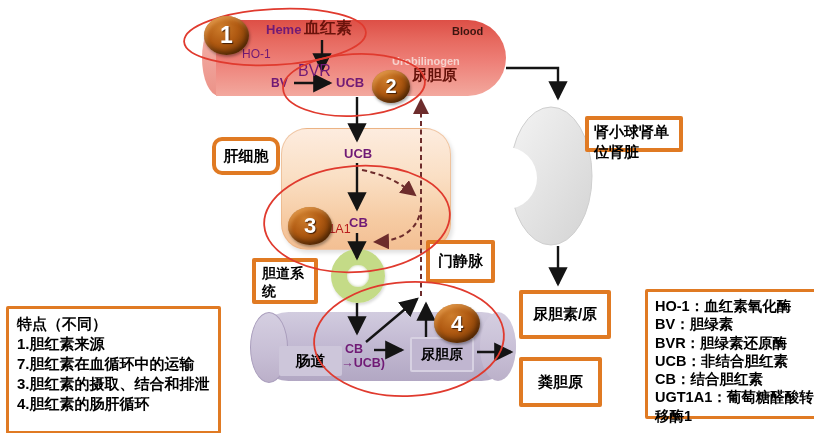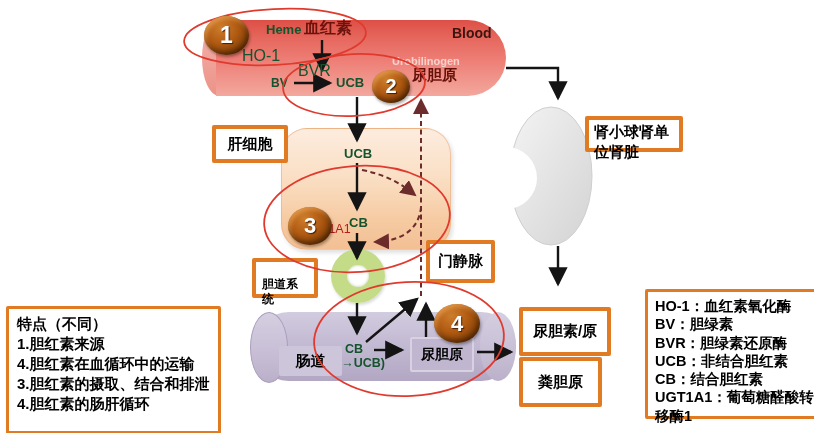--- a/index.html
+++ b/index.html
@@ -18,21 +18,21 @@
     box-shadow:inset 0 0 3px rgba(120,150,60,.5),1px 2px 3px rgba(0,0,0,.15);}
   .intestine-body{left:254px;top:312px;width:262px;height:69px;border-radius:34.5px;
     background:linear-gradient(180deg,#d2ccdf 0%,#c3bad3 45%,#b2a7c3 100%);}
   .intestine-cap{top:312px;width:36px;height:69px;border-radius:50%;
     background:linear-gradient(180deg,#d5cfe1 0%,#c7bed5 60%,#bbb0c9 100%);border:1px solid #a99dbc;}
   .cap-left{left:250px;} .cap-right{left:480px;border:none;}
   
   .svg-mid{position:absolute;left:0;top:0;z-index:2;}
   .svg-top{position:absolute;left:0;top:0;z-index:4;pointer-events:none;}
   
-  .lbl{position:absolute;z-index:3;color:#14532d;font-weight:bold;white-space:nowrap;}
+  .lbl{position:absolute;z-index:3;color:#701a75;font-weight:bold;white-space:nowrap;}
   .obox{position:absolute;z-index:3;background:#fff;border:4px solid #e07a23;color:#000;
         font-weight:bold;box-sizing:border-box;border-radius:2px;}
   .obox.center{display:flex;align-items:center;justify-content:center;text-align:center;}
   .thin{border-width:3px;}
   .pbox{position:absolute;z-index:3;font-weight:bold;color:#000;display:flex;
         align-items:center;justify-content:center;box-sizing:border-box;}
   .badge{position:absolute;z-index:5;border-radius:50%;color:#fff;font-weight:bold;
     display:flex;align-items:center;justify-content:center;
     background:radial-gradient(ellipse at 38% 30%,#cd7d2c 0%,#b05a12 42%,#7a3a05 80%,#5f2c02 100%);
     box-shadow:inset -2px -3px 5px rgba(0,0,0,.4),inset 2px 3px 4px rgba(255,190,110,.55),1px 2px 3px rgba(0,0,0,.35);
@@ -83,47 +83,47 @@
       <path d="M426,341 L426,304" marker-end="url(#mB)"></path>
       <path d="M558,246 L558,284" marker-end="url(#mB)"></path>
     </g>
     <g stroke="#6d2c2c" stroke-width="2" fill="none" stroke-dasharray="5,3.5">
       <path d="M421,296 L421,100" marker-end="url(#mM)"></path>
       <path d="M362,170 C392,176 406,188 415,195" marker-end="url(#mM)"></path>
       <path d="M421,207 C419,230 401,241 375,242" marker-end="url(#mM)"></path>
     </g>
   </svg>
 
-  <div class="lbl" style="left:452px;top:25px;font-size:14px;color:#3c1510;">Blood</div>
+  <div class="lbl" style="left:452px;top:25px;font-size:11px;color:#3c1510;">Blood</div>
   <div class="lbl" style="left:266px;top:22px;font-size:13px;">Heme</div>
   <div class="lbl" style="left:304px;top:18px;font-size:16px;color:#6b130c;">血红素</div>
-  <div class="lbl" style="left:242px;top:47px;font-size:16px;font-weight:normal;">HO-1</div>
+  <div class="lbl" style="left:242px;top:47px;font-size:12px;font-weight:normal;">HO-1</div>
   <div class="lbl" style="left:298px;top:62px;font-size:16px;font-weight:normal;">BVR</div>
   <div class="lbl" style="left:271px;top:76px;font-size:12px;">BV</div>
   <div class="lbl" style="left:336px;top:75px;font-size:13px;">UCB</div>
   <div class="lbl" style="left:392px;top:55px;font-size:11px;color:#f6d2cd;">Urobilinogen</div>
   <div class="lbl" style="left:412px;top:66px;font-size:15px;color:#641109;">尿胆原</div>
 
   <div class="lbl" style="left:344px;top:146px;font-size:13px;">UCB</div>
   <div class="lbl" style="left:302px;top:186px;font-size:12.5px;font-weight:normal;color:#b91c1c;margin-top:36px;">UGT1A1</div>
   <div class="lbl" style="left:349px;top:215px;font-size:13px;">CB</div>
 
   <div class="lbl" style="left:345px;top:342px;font-size:12.5px;">CB</div>
   <div class="lbl" style="left:337px;top:356px;font-size:12.5px;">(→UCB)</div>
 
-  <div class="obox center" style="left:212px;top:125px;width:76px;height:38px;font-size:15px;">肝细胞</div>
+  <div class="obox center" style="left:212px;top:137px;width:68px;height:38px;font-size:15px;border-radius:10px;">肝细胞</div>
   <div class="obox" style="left:585px;top:116px;width:98px;height:36px;font-size:15px;line-height:1.3;padding:2px 5px;white-space:normal;">肾小球肾单位肾脏</div>
-  <div class="obox" style="left:252px;top:258px;width:66px;height:40px;font-size:12px;line-height:1.25;padding:15px 6px;white-space:normal;">胆道系统</div>
+  <div class="obox" style="left:252px;top:258px;width:66px;height:46px;font-size:14px;line-height:1.25;padding:3px 6px;white-space:normal;">胆道系统</div>
   <div class="obox center" style="left:426px;top:240px;width:69px;height:43px;font-size:15px;">门静脉</div>
-  <div class="obox center" style="left:519px;top:307px;width:92px;height:49px;font-size:15px;">尿胆素/原</div>
+  <div class="obox center" style="left:519px;top:290px;width:92px;height:49px;font-size:15px;">尿胆素/原</div>
   <div class="obox center" style="left:519px;top:357px;width:83px;height:50px;font-size:15px;">粪胆原</div>
   <div class="obox thin lines" style="left:6px;top:306px;width:215px;height:128px;font-size:15px;line-height:1.33;padding:5px 8px;">
       <div>特点（不同）</div>
       <div>1.胆红素来源</div>
-      <div>4.胆红素在血循环中的运输</div>
+      <div>7.胆红素在血循环中的运输</div>
       <div>3.胆红素的摄取、结合和排泄</div>
       <div>4.胆红素的肠肝循环</div>
     </div>
   <div class="obox thin lines" style="left:645px;top:289px;width:192px;height:130px;font-size:14.5px;line-height:1.26;padding:5px 7px;">
       <div>HO-1：血红素氧化酶</div>
       <div>BV：胆绿素</div>
       <div>BVR：胆绿素还原酶</div>
       <div>UCB：非结合胆红素</div>
       <div>CB：结合胆红素</div>
       <div>UGT1A1：葡萄糖醛酸转移酶1</div>

